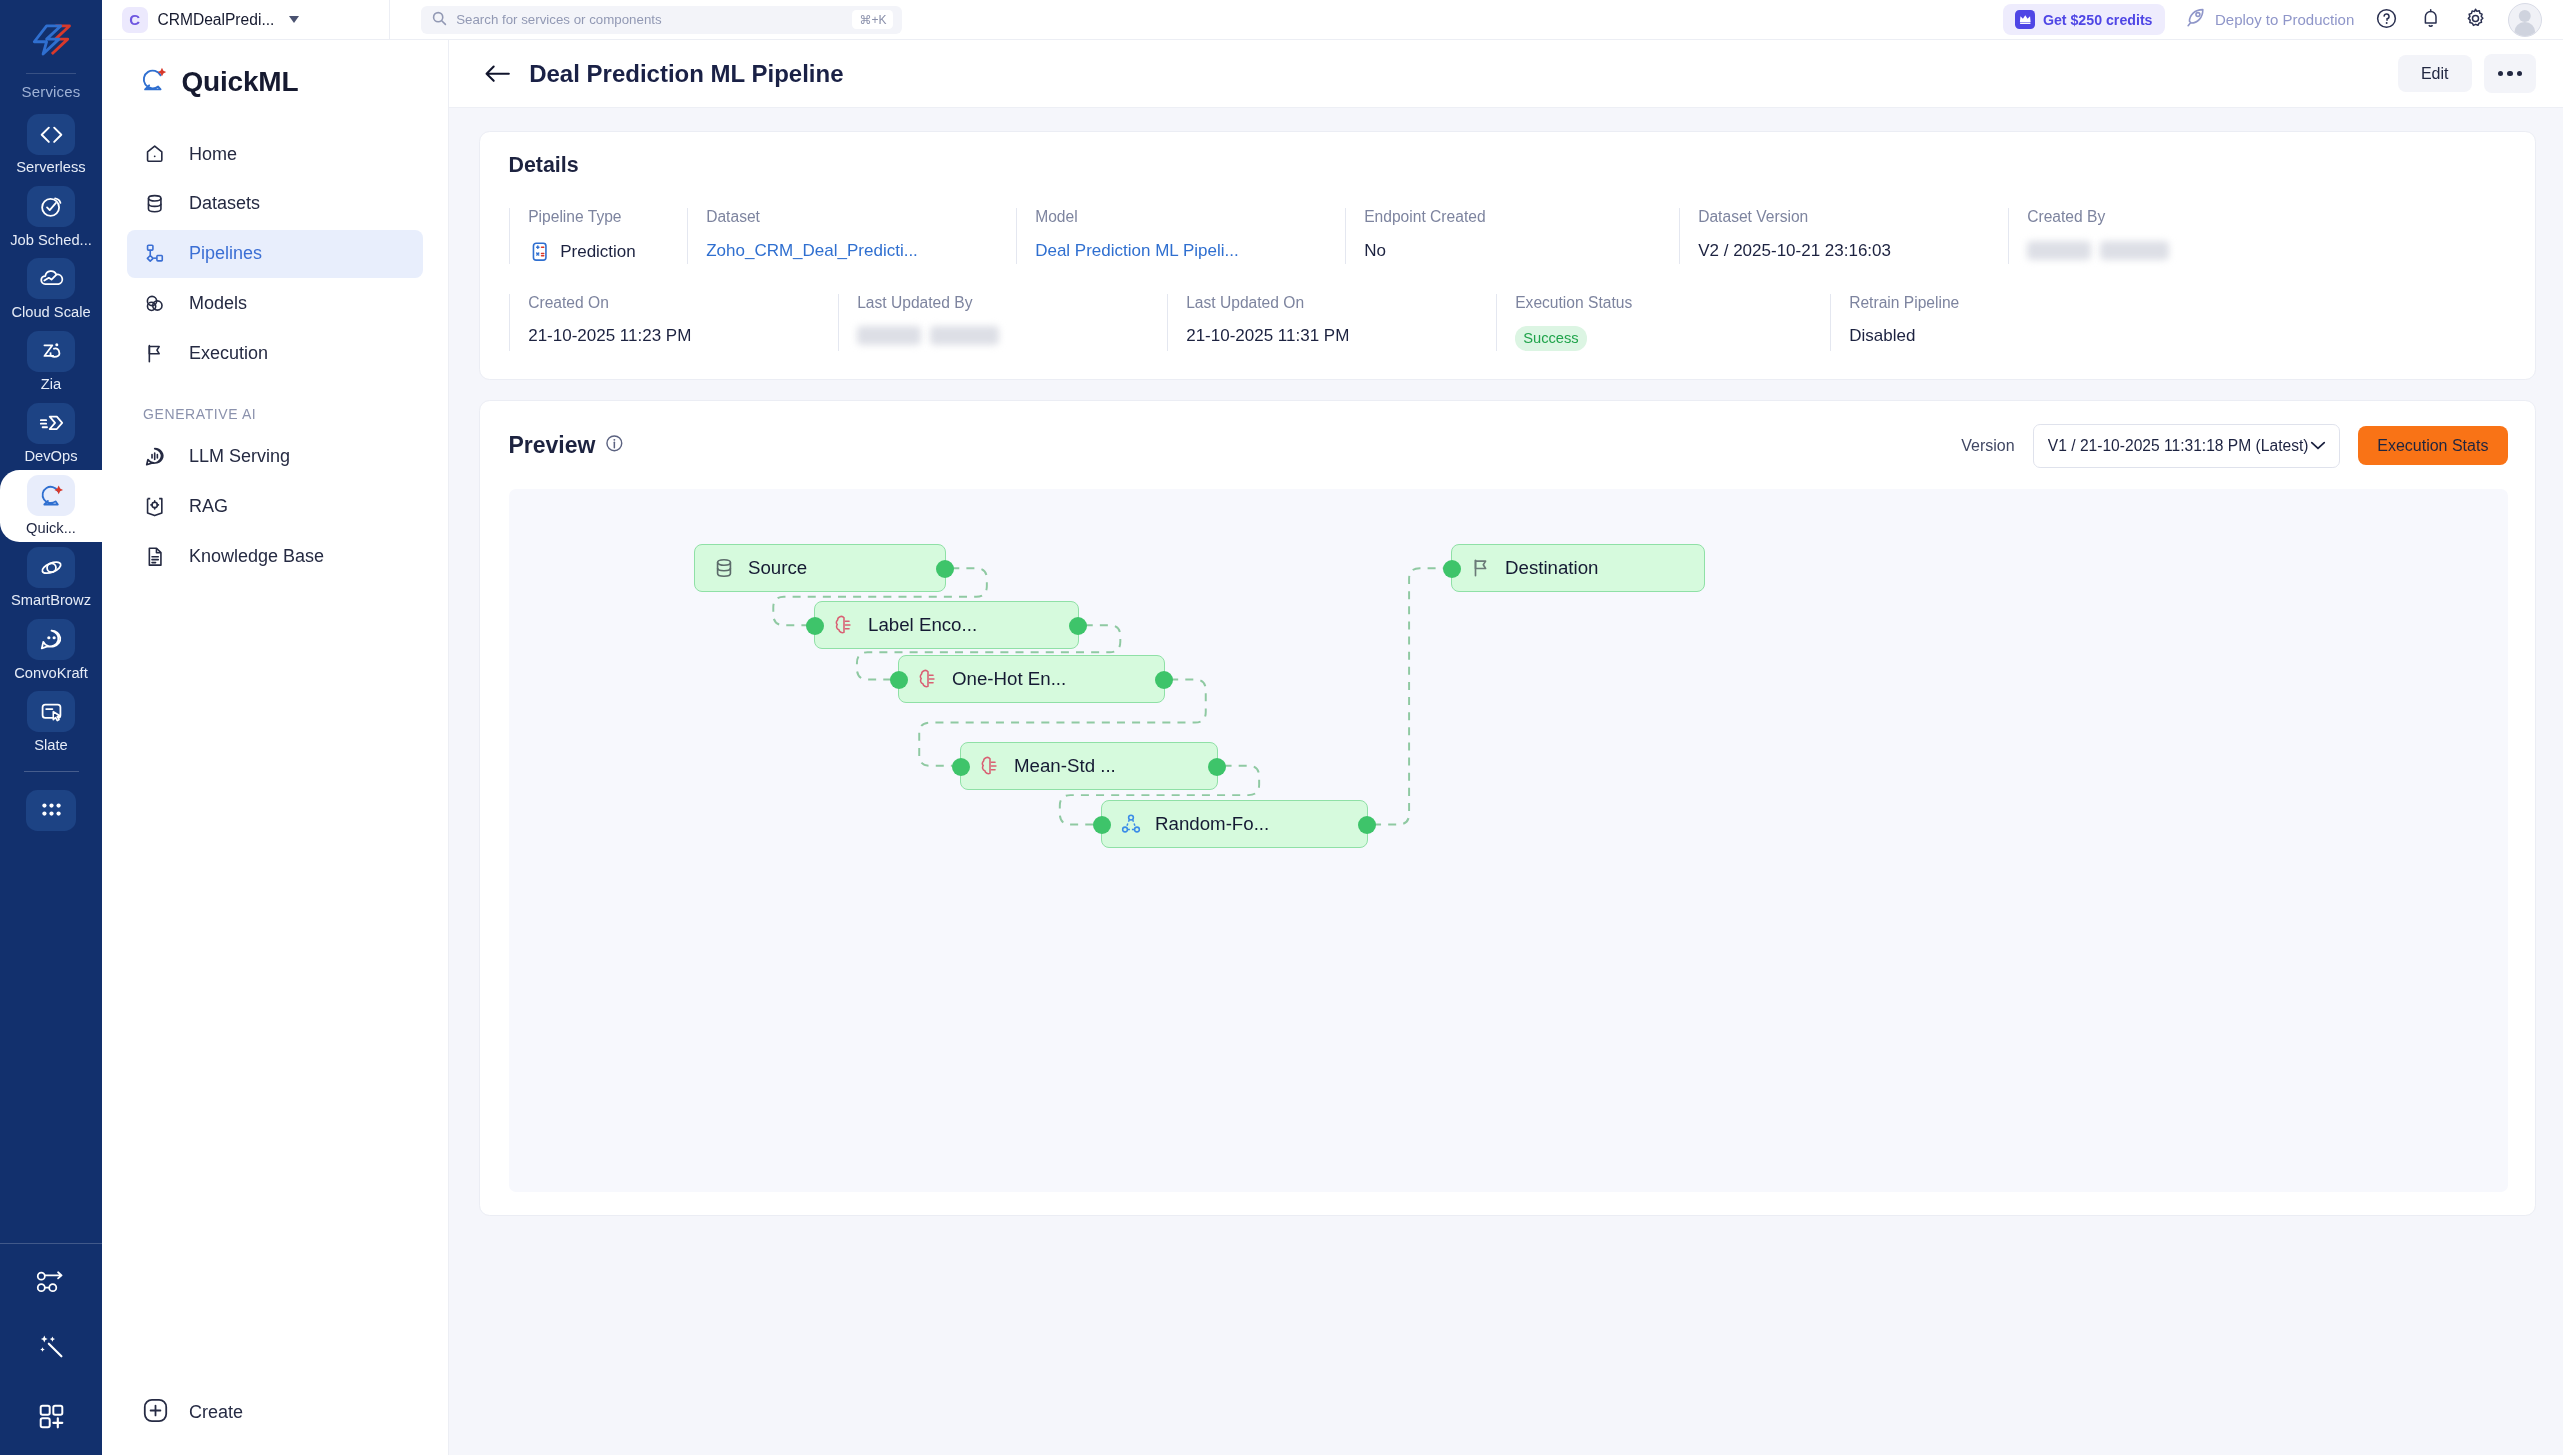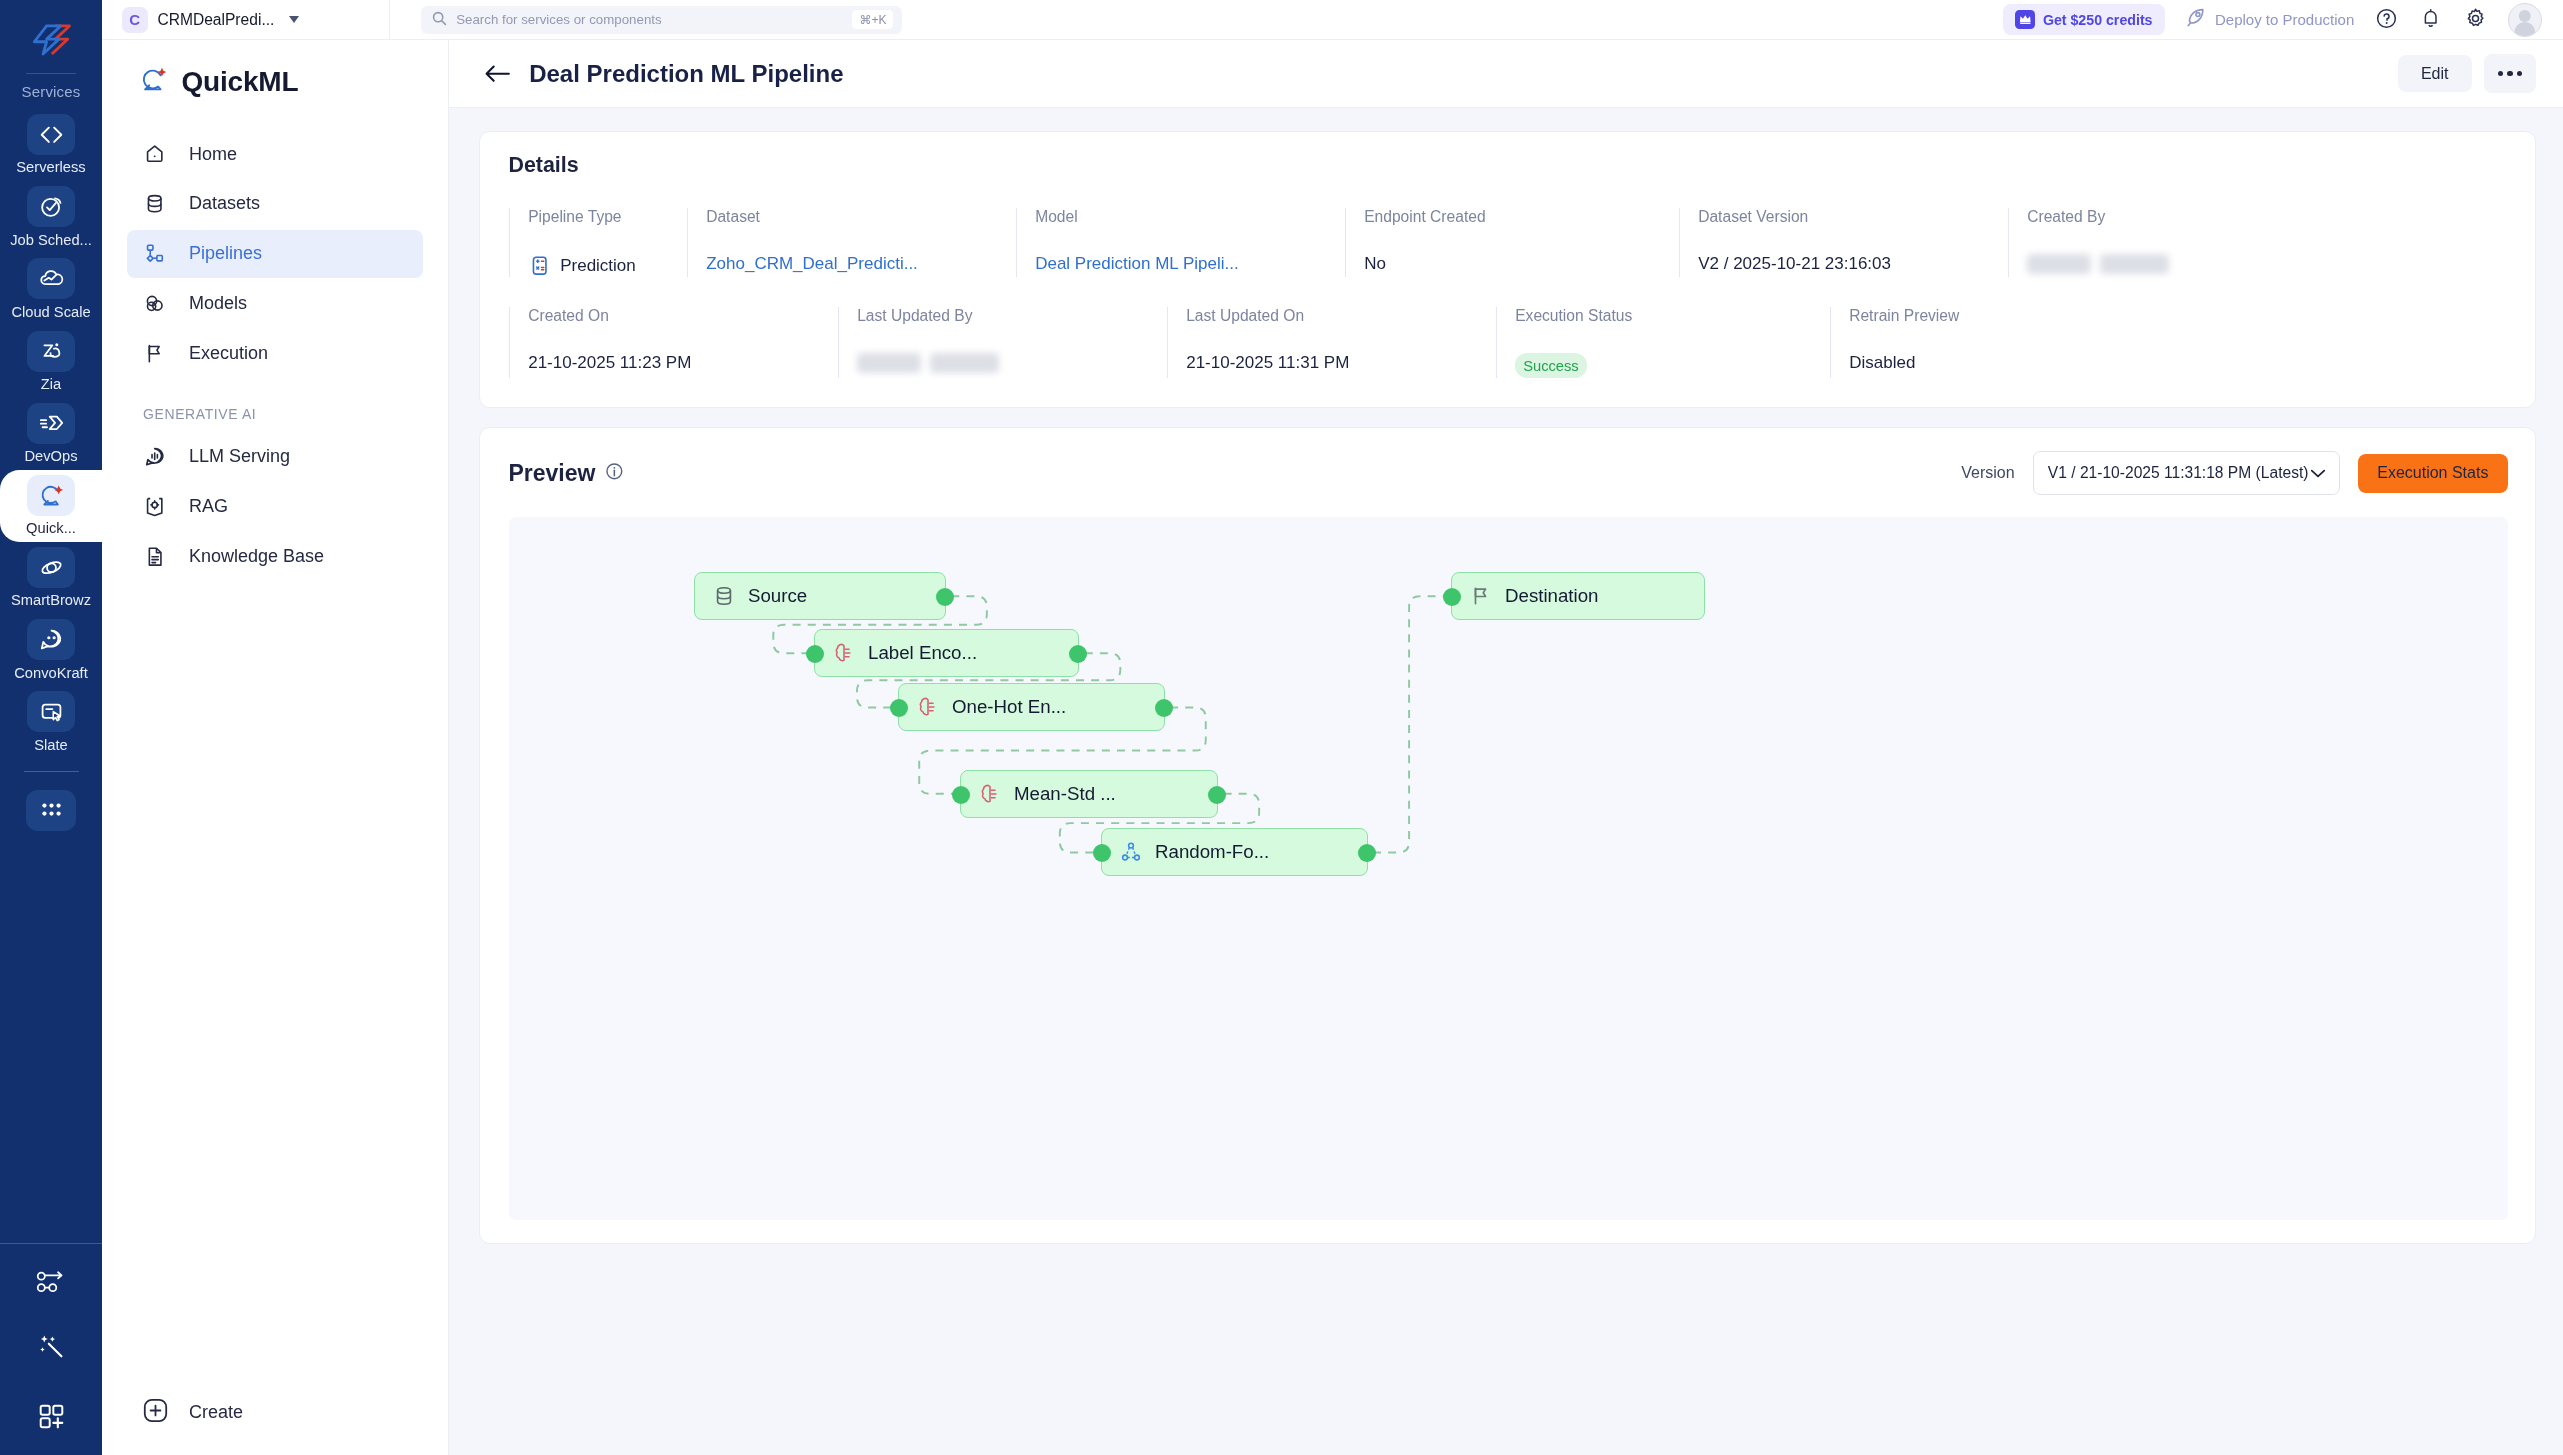--- a/index.html
+++ b/index.html
@@ -139,21 +139,21 @@
 
   .scroll{ flex:1; padding: 23px 27px 0 30px; overflow:hidden;}
 
   .card{ background:#ffffff; border-radius:10.7px; border:0.9px solid #ebedf4; }
   .card-details{ padding: 21.4px 0 28.5px 0; margin-bottom: 19.6px;}
   .card-title{ font-size:21.4px; font-weight:700; color:#1d2340; padding: 0 0 0 28.5px;}
 
   .detail-row{ display:flex; padding: 0 0 0 28.5px; margin-top: 30px;}
   .detail-cell{ padding-left: 18.7px; border-left:0.9px solid #e4e7f0; }
   .detail-label{ font-size:15.6px; color:#7d849f; margin-bottom:14.2px; white-space:nowrap;}
-  .detail-value{ font-size:17px; color:#1c2240; display:flex;align-items:center;gap:9px; white-space:nowrap;margin-top:28px;}
+  .detail-value{ font-size:17px; color:#1c2240; display:flex;align-items:center;gap:9px; white-space:nowrap;}
   .detail-value.link{ color:#2f6fd0; cursor:pointer;}
   .badge-success{
     background:#dcf5e3; color:#1fa34a; font-size:14.7px; border-radius:12px; padding:4.4px 8px; display:inline-block;
   }
   .redacted{ display:inline-block; height:19.6px; border-radius:4.4px; background:#dddfe6; filter: blur(3.6px);}
   .pred-ico{ width:23px;height:23px;display:flex;align-items:center;justify-content:center;}
 
   
   .card-preview{ padding: 0; overflow:hidden;}
   .preview-head{ display:flex; align-items:center; padding: 23px 27px 21.4px 28.5px;}
@@ -614,21 +614,21 @@
                   <div class="detail-label">Last Updated On</div>
                   <div class="detail-value">21-10-2025 11:31 PM</div>
                 </div>
                 <div class="detail-cell" style="width: 334px;">
                   <div class="detail-label">Execution Status</div>
                   <div class="detail-value">
                     <span class="badge-success">Success</span>
                   </div>
                 </div>
                 <div class="detail-cell" style="width: 329px;">
-                  <div class="detail-label">Retrain Preview</div>
+                  <div class="detail-label">Retrain Pipeline</div>
                   <div class="detail-value">Disabled</div>
                 </div>
               </div>
           </div>
 
           <div class="card card-preview">
             <div class="preview-head">
               <div class="preview-title">
                 <span>Preview</span>
                 <span>

